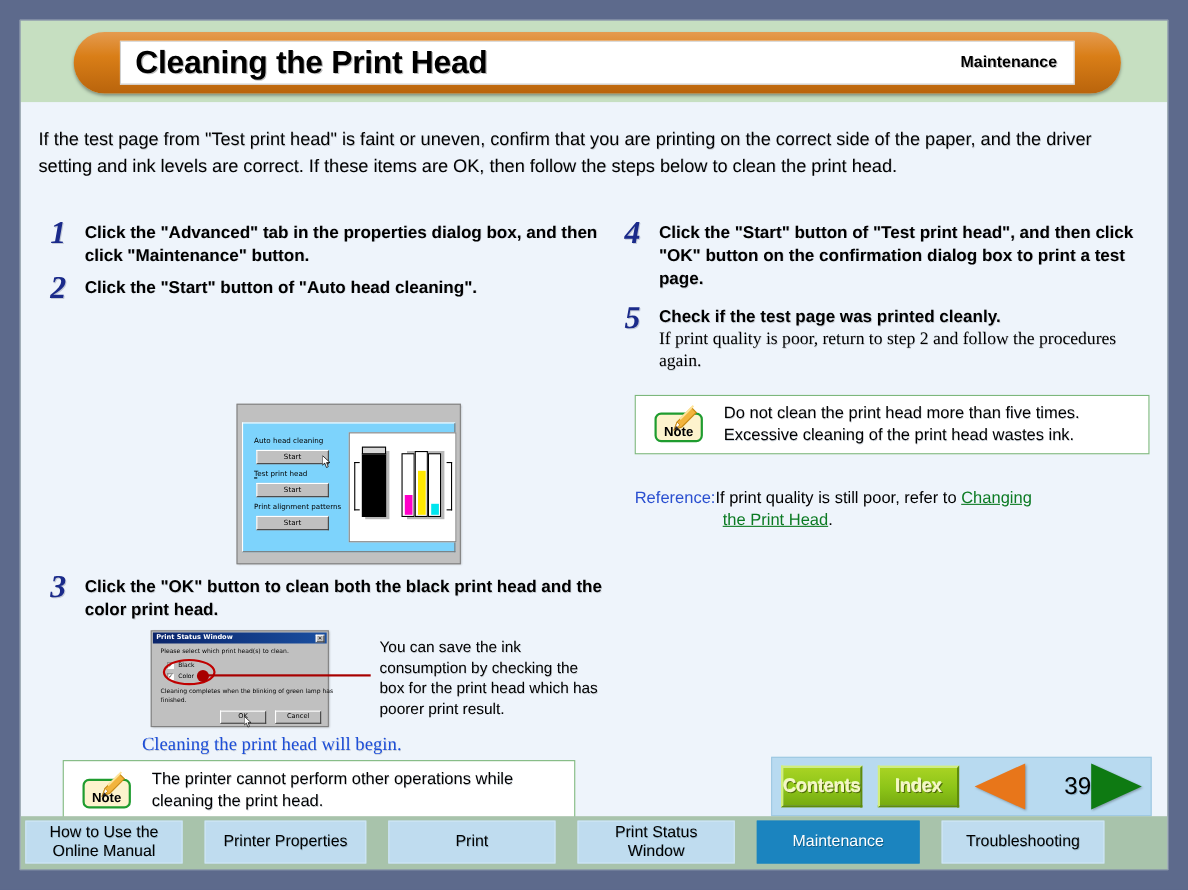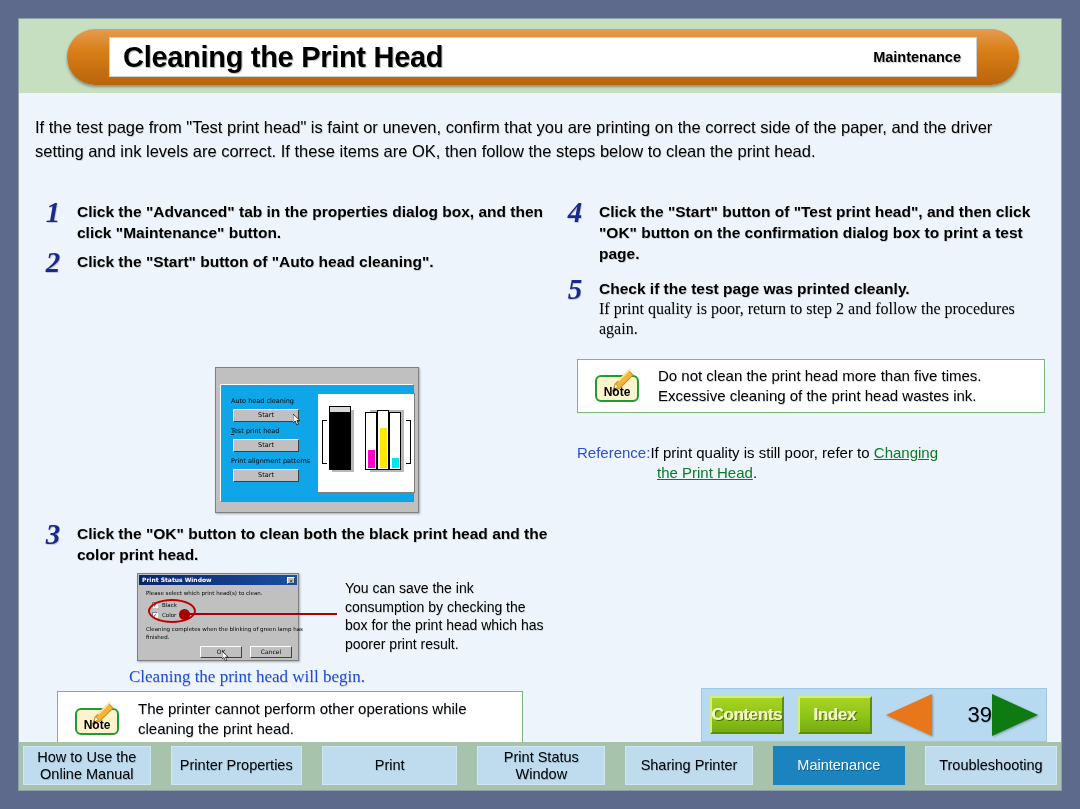--- a/index.html
+++ b/index.html
@@ -104,21 +104,21 @@
   .wtabs { position: absolute; left: 4px; top: 19px; display: flex; align-items: flex-end; }
   .wtab {
     background: #c0c0c0; border: 1px solid #fff;
     border-right-color: #7a7a7a; border-bottom: none;
     padding: 1px 4px 1px 4px; font-size: 6.5px; height: 12px;
     margin-right: 1px; color: #000; line-height: 10px;
   }
   .wtab.active { background: #d4d0c8; padding-bottom: 2px; height: 14px; font-weight: normal; }
   .wpanel {
     position: absolute; left: 4px; top: 16px; right: 4px; bottom: 10px;
-    background: #0ea5e9;
+    background: #7dd3fc;
     border: 1px solid #ffffff; border-right-color: #7a7a7a; border-bottom-color: #7a7a7a;
   }
   .wlabel { position: absolute; font-size: 6.5px; color: #000; white-space: nowrap; }
   .wbtn {
     position: absolute; width: 66px; height: 13px;
     background: #c0c0c0;
     border: 1px solid #ffffff; border-right-color: #404040; border-bottom-color: #404040;
     font-size: 6.5px; line-height: 11px; text-align: center; color: #000;
   }
   .wimgbox {
@@ -493,23 +493,20 @@
         <div class="btab" style="width:147px;">
           <span style="white-space:pre-line">Printer Properties</span>
         </div>
         <div class="btab" style="width:152px;">
           <span style="white-space:pre-line">Print</span>
         </div>
         <div class="btab" style="width:143px;">
           <span style="white-space:pre-line">Print Status
 Window</span>
         </div>
-        <div class="btab" style="width:143px;">
-          <span style="white-space:pre-line">Sharing Printer</span>
-        </div>
         <div class="btab active" style="width:148px;">
           <span style="white-space:pre-line">Maintenance</span>
         </div>
         <div class="btab" style="width:148px;">
           <span style="white-space:pre-line">Troubleshooting</span>
         </div>
       </div>
 
     </div>
   </div>

